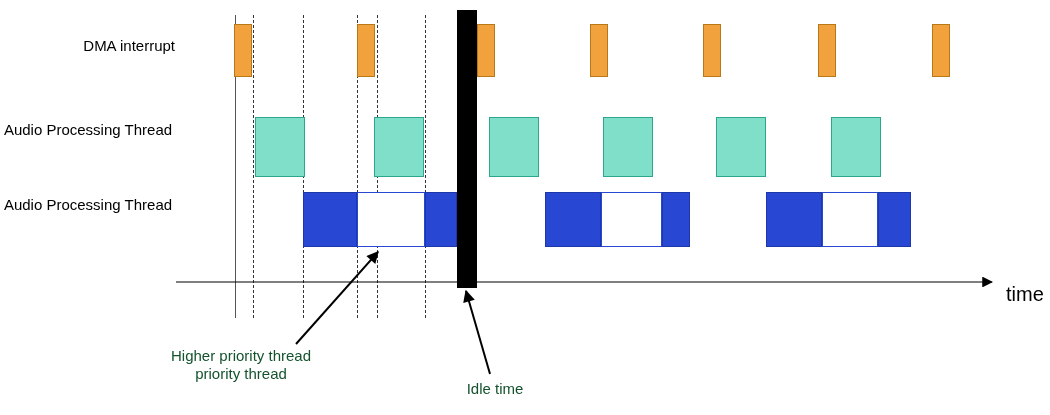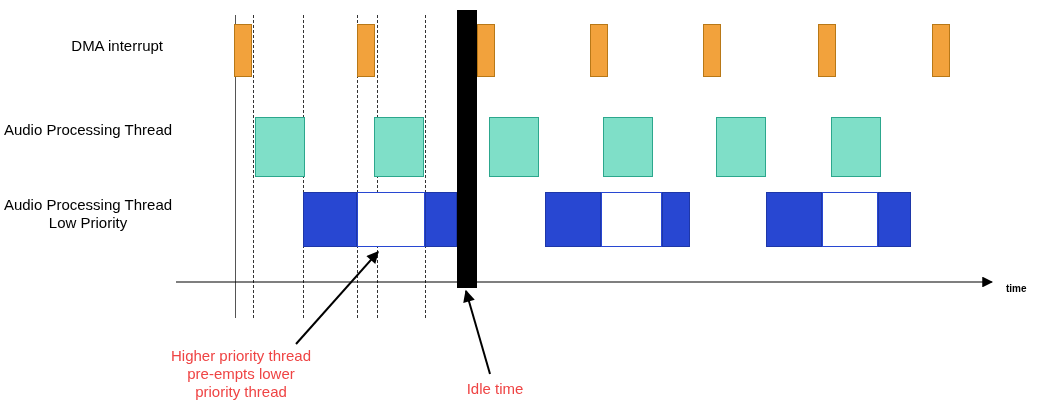--- a/index.html
+++ b/index.html
@@ -7,25 +7,25 @@
   body { font-family: "Liberation Sans", sans-serif; color: #000; }
   .stage {
     position: relative;
     width: 1050px;
     height: 415px;
     background: #ffffff;
     overflow: hidden;
   }
   #shape-layer div { position: absolute; }
   .label { position: absolute; font-size: 15px; color: #000; }
-  .dma-label  { left: 0px;  top: 37px;  width: 163px; text-align: right; }
+  .dma-label  { left: 12px;  top: 37px;  width: 163px; text-align: right; }
   .high-label { left: 2px;  top: 121px; width: 172px; text-align: center; line-height: 18px; }
   .low-label  { left: 2px;  top: 196px; width: 172px; text-align: center; line-height: 18px; }
-  .time-label { position: absolute; left: 1006px; top: 283px; font-size: 10px; font-weight: bold; }
-  .annot { position: absolute; font-size: 15px; text-align: center; line-height: 18px; color: #ef4444; }
+  .time-label { position: absolute; left: 1006px; top: 283px; font-size: 20px; }
+  .annot { position: absolute; font-size: 15px; text-align: center; line-height: 18px; color: #14532d; }
   .preempt-annot { left: 140px; top: 347px; width: 202px; }
   .idle-annot    { left: 452px; top: 380px; width: 86px; }
   #overlay { position: absolute; left: 0; top: 0; pointer-events: none; }
 </style>
 </head>
 <body>
 
 <div class="stage">
 
   <div id="shape-layer">
@@ -61,28 +61,26 @@
     </div>
 
   <div class="label dma-label">DMA interrupt</div>
 
   <div class="label high-label">
     <div>Audio Processing Thread</div>
   </div>
 
   <div class="label low-label">
     <div>Audio Processing Thread</div>
-    <div>Low Priority</div>
   </div>
 
   <div class="time-label">time</div>
 
   <div class="annot preempt-annot">
     <div>Higher priority thread</div>
-    <div>pre-empts lower</div>
     <div>priority thread</div>
   </div>
 
   <div class="annot idle-annot">Idle time</div>
 
   <svg id="overlay" width="1050" height="415" viewBox="0 0 1050 415">
     <defs>
       <marker id="arrow-small" viewBox="0 0 10 10" refX="9" refY="5" markerWidth="9" markerHeight="9" orient="auto">
         <path d="M0,0 L10,5 L0,10 z" fill="#000"></path>
       </marker>

